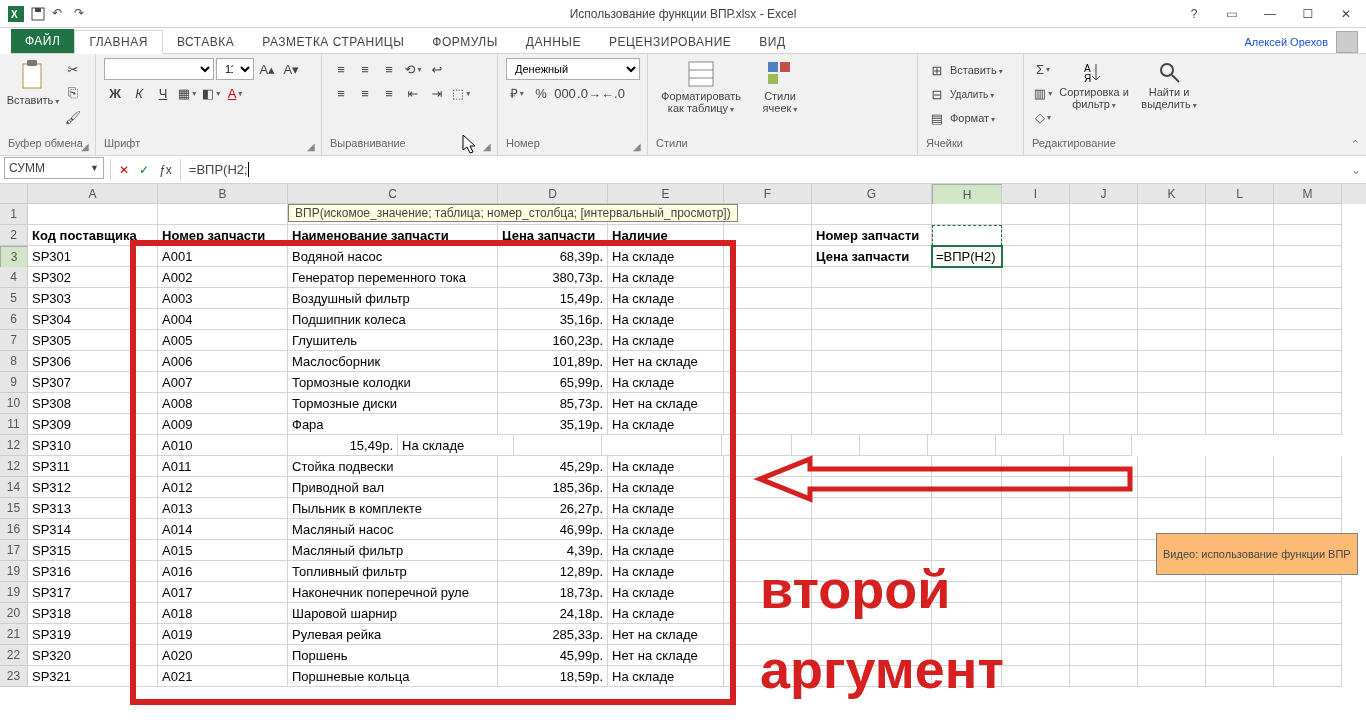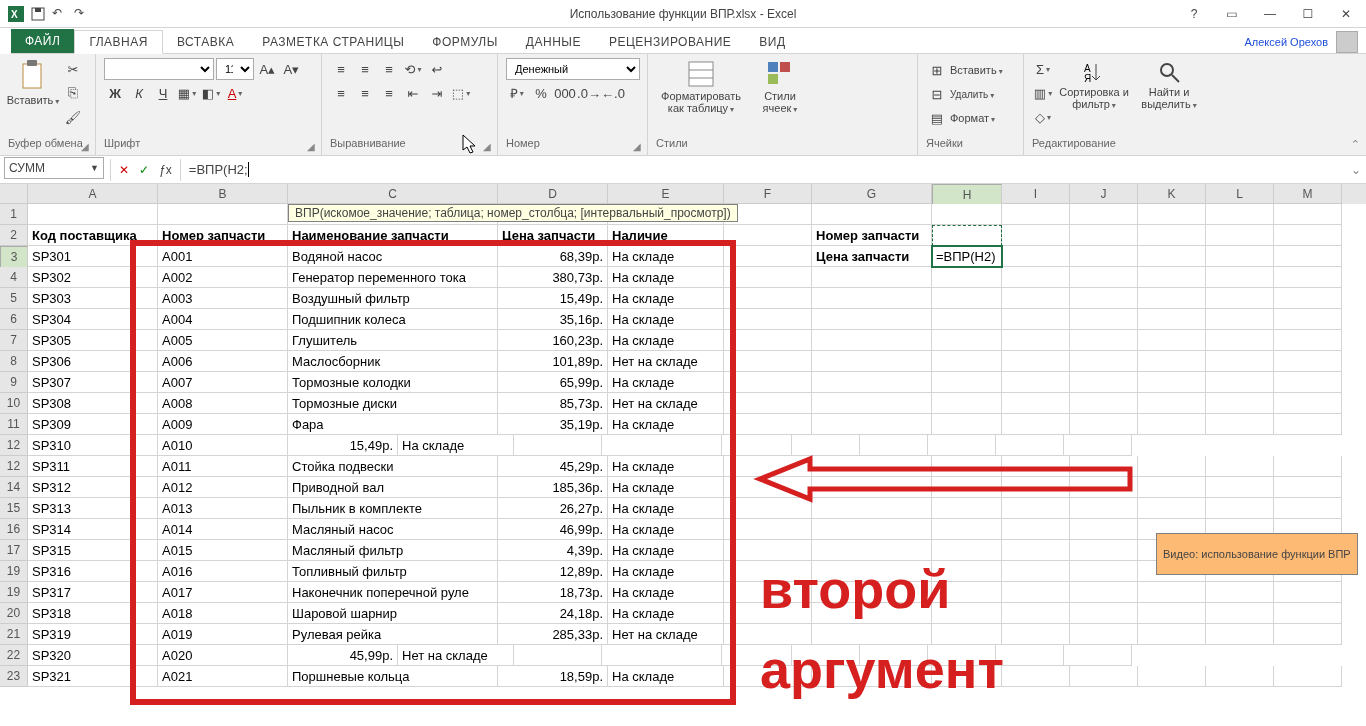--- a/index.html
+++ b/index.html
@@ -651,20 +651,21 @@
         <div class="cell cI"></div>
         <div class="cell cJ"></div>
         <div class="cell cK"></div>
         <div class="cell cL"></div>
         <div class="cell cM"></div>
       </div>
       <div class="gr">
         <div class="rh">22</div>
         <div class="cell cA">SP320</div>
         <div class="cell cB">A020</div>
+        <div class="cell cC">Поршень</div>
         <div class="cell cD right">45,99р.</div>
         <div class="cell cE">Нет на складе</div>
         <div class="cell cF"></div>
         <div class="cell cG"></div>
         <div class="cell cH"></div>
         <div class="cell cI"></div>
         <div class="cell cJ"></div>
         <div class="cell cK"></div>
         <div class="cell cL"></div>
         <div class="cell cM"></div>

